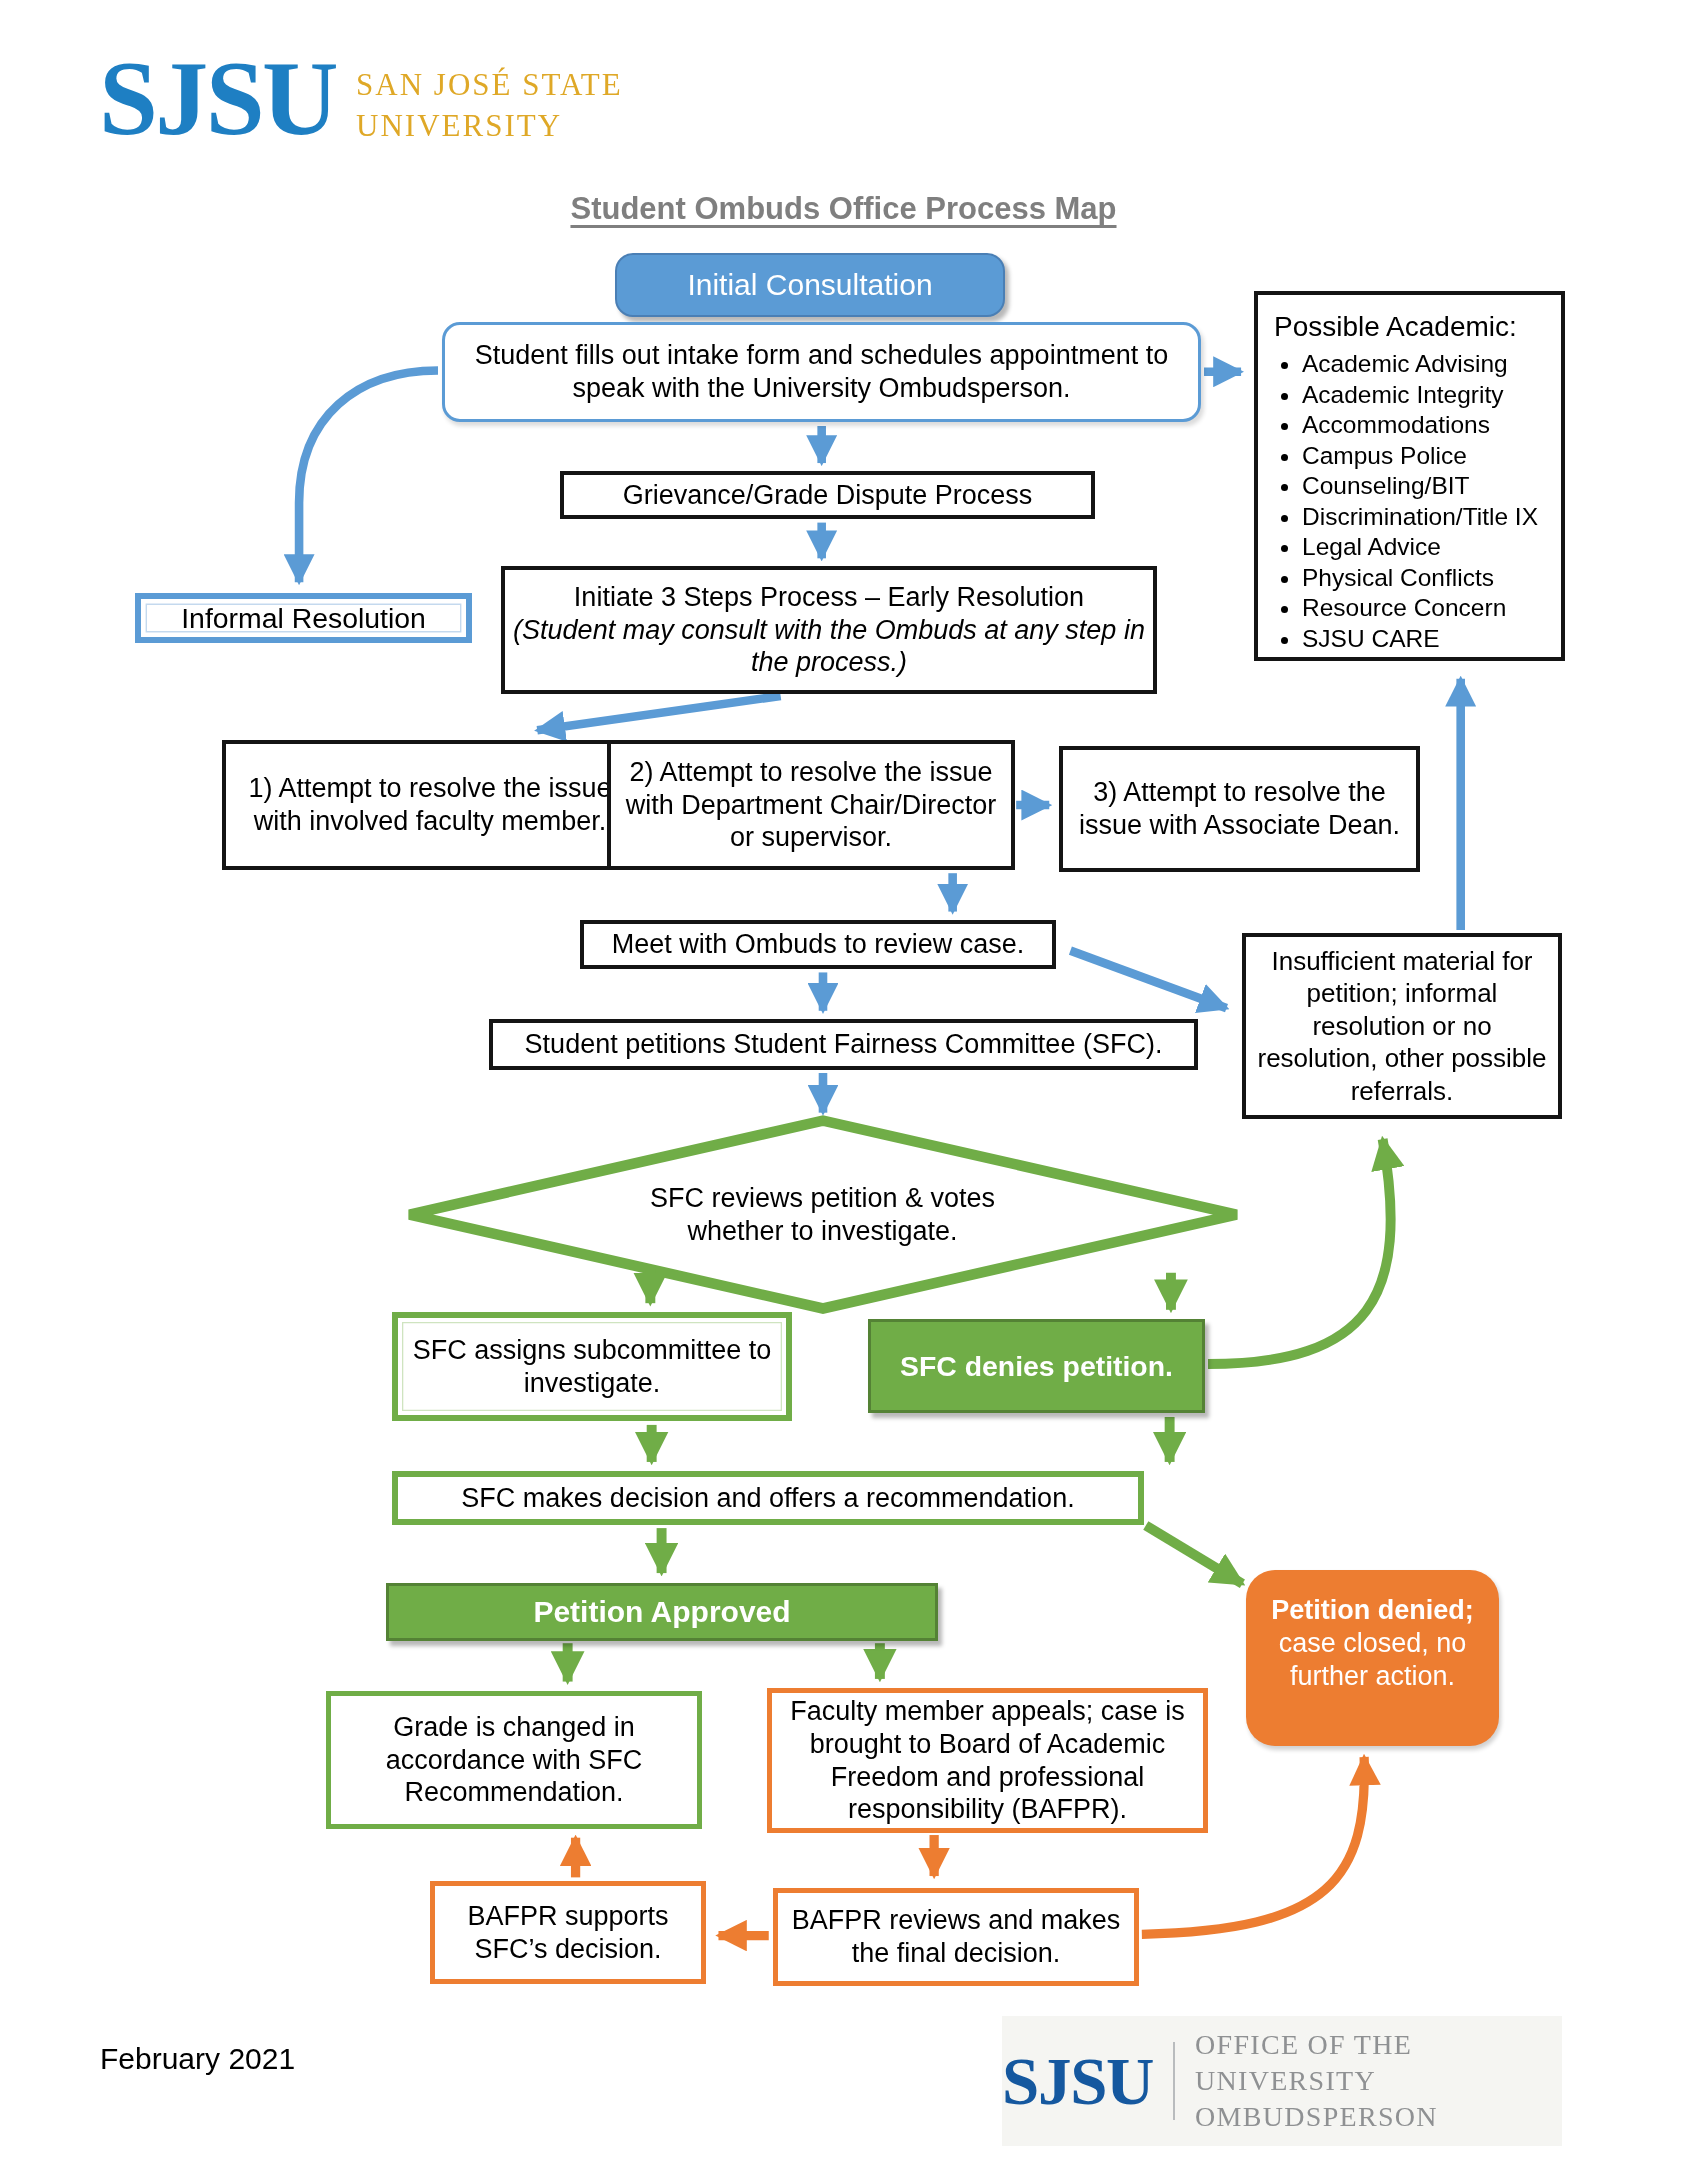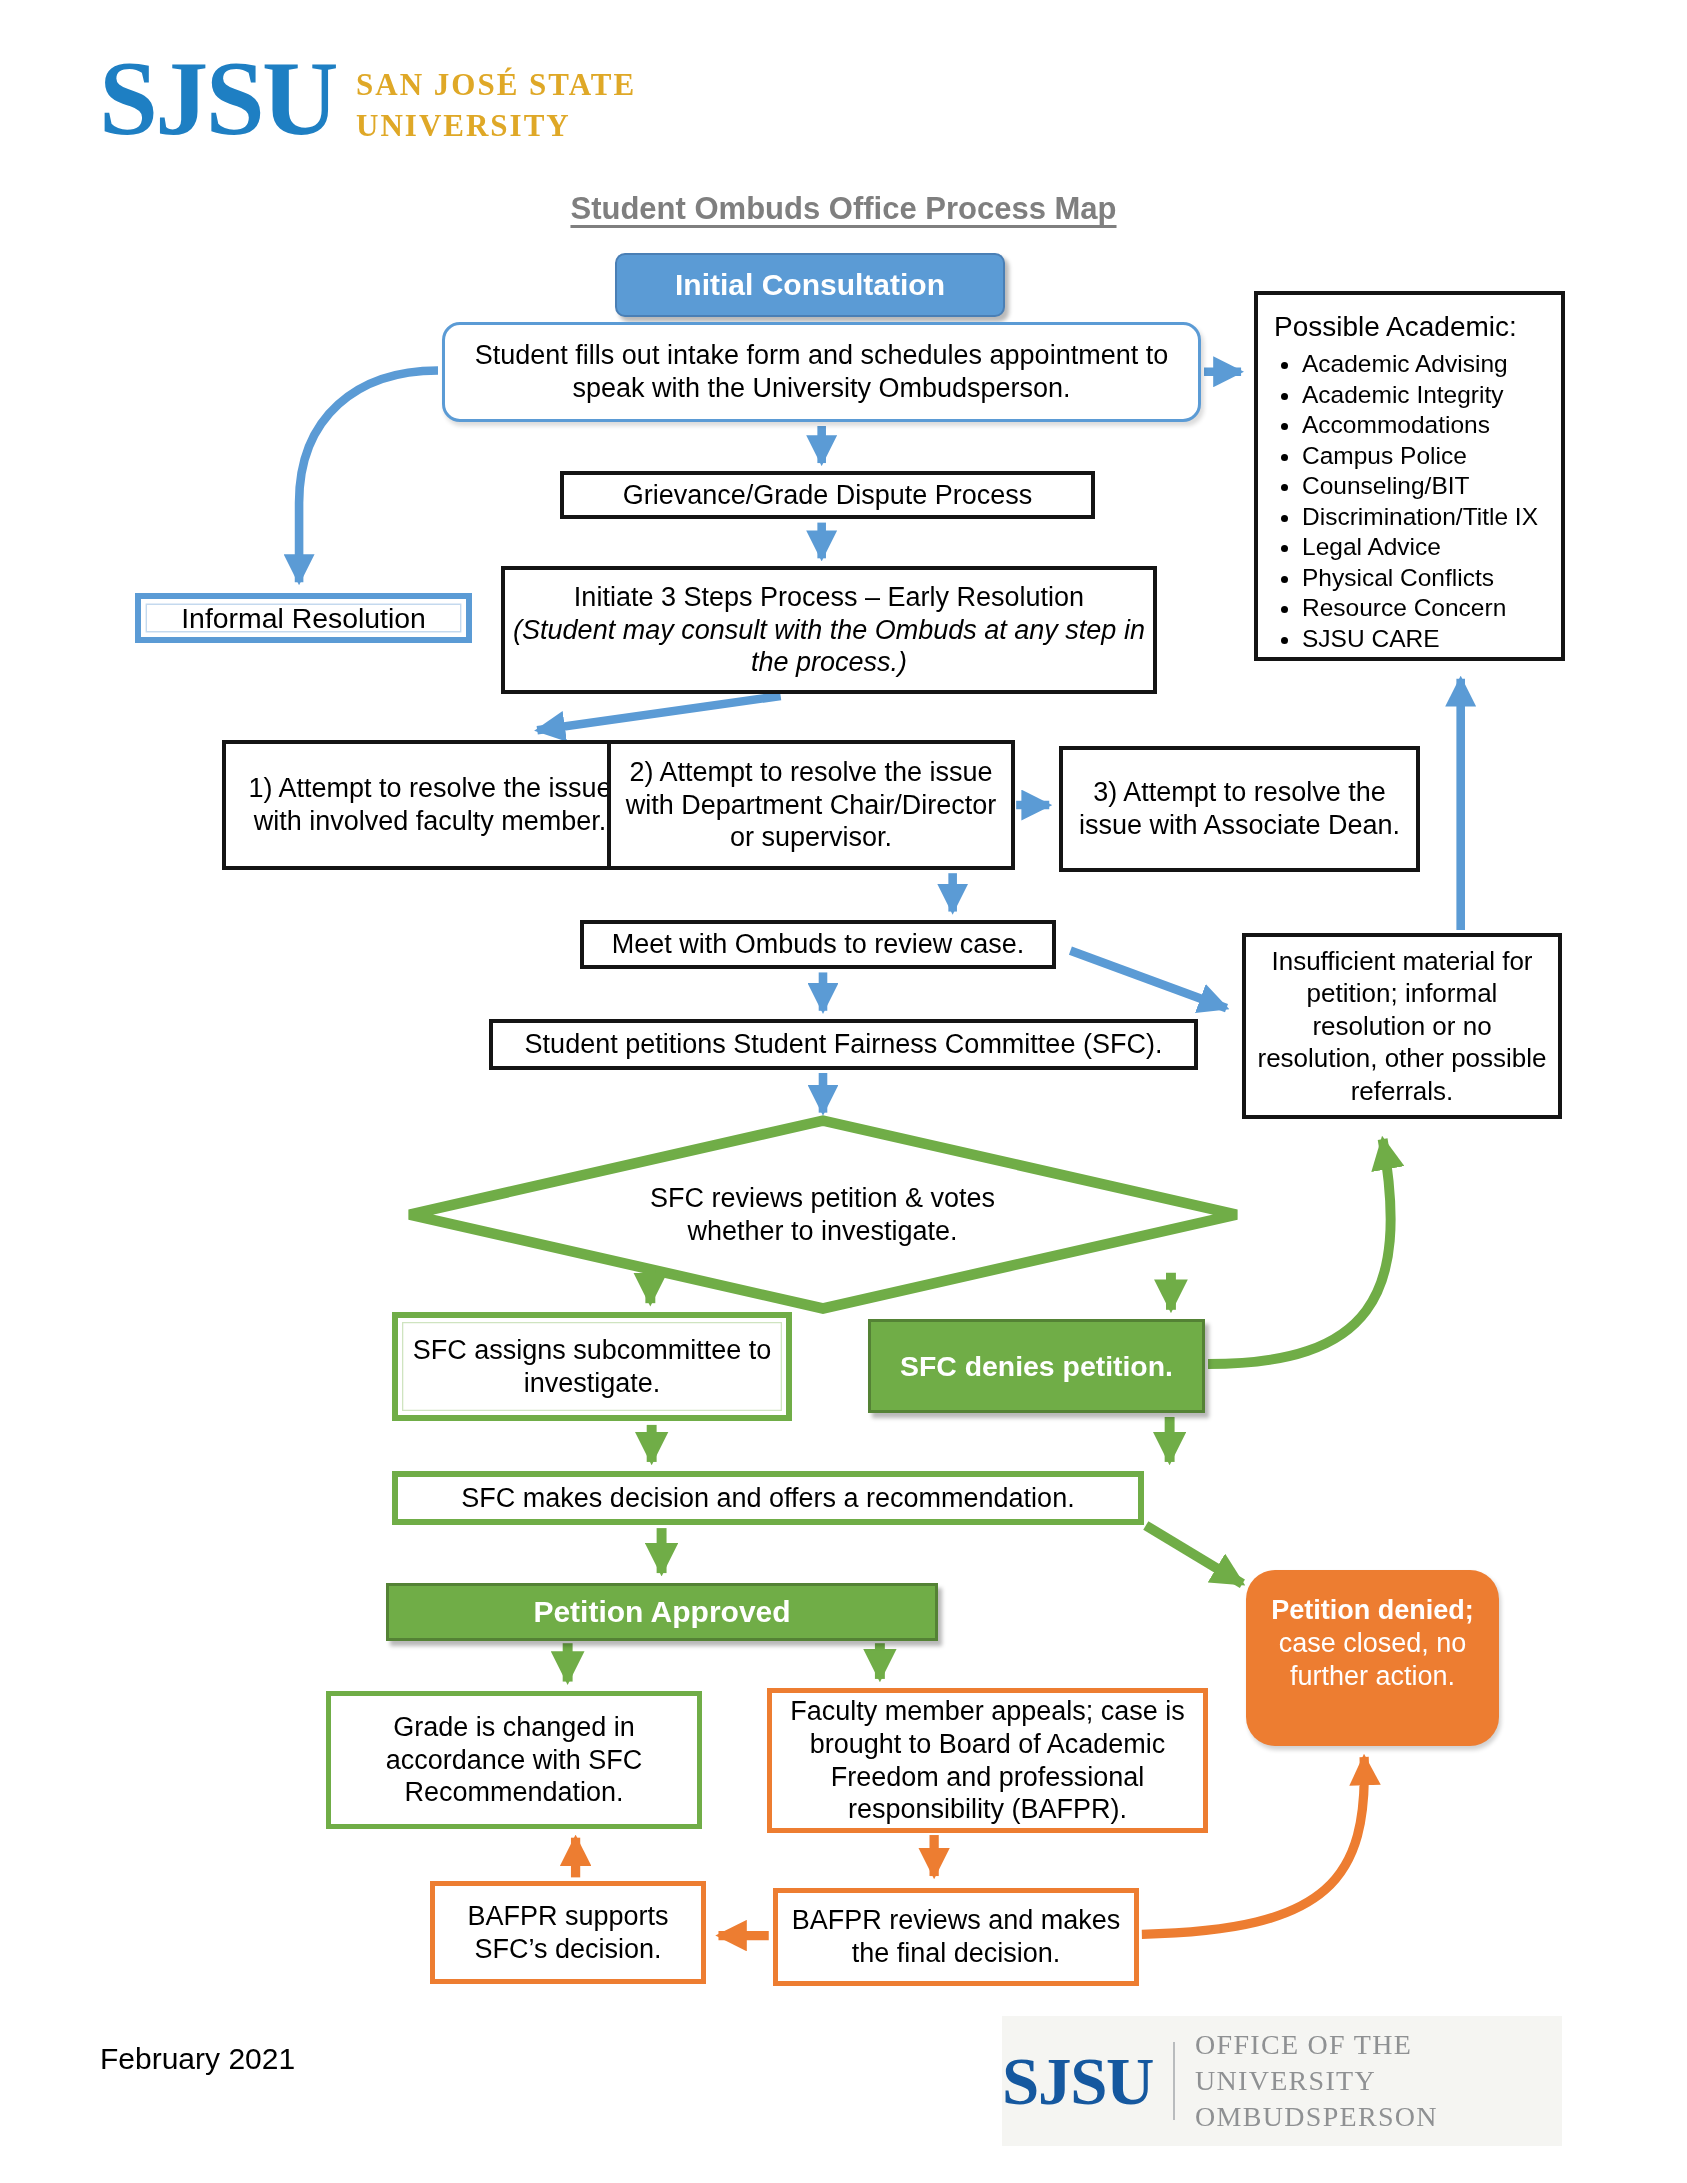--- a/index.html
+++ b/index.html
@@ -9,28 +9,28 @@
   .box{position:absolute;z-index:2;background:#fff;display:flex;flex-direction:column;
        align-items:center;justify-content:center;text-align:center;
        font-size:27px;line-height:1.22;box-sizing:border-box;}
   .bblack{border:4px solid #141414;}
   .bblack7{border:4.6px solid #141414;}
   
   #header-logo{position:absolute;left:99px;top:56px;display:flex;align-items:flex-start;z-index:2;}
   #header-logo .sjsu-big{font-family:"Liberation Serif",serif;font-weight:bold;font-size:106px;
        line-height:0.82;color:#1E7FC3;letter-spacing:-2.6px;}
   #header-logo .gold{margin-left:20px;padding-top:9.3px;font-family:"Liberation Serif",serif;
-       font-weight:bold;font-size:31px;letter-spacing:2px;color:#DFA827;line-height:1.32;}
+       font-weight:normal;font-size:31px;letter-spacing:2px;color:#DFA827;line-height:1.32;}
   
   #page-title{position:absolute;left:0;top:191px;width:1687px;text-align:center;z-index:2;
        font-size:31px;font-weight:bold;color:#7F7F7F;text-decoration:underline;
        text-decoration-thickness:2.6px;text-underline-offset:6px;}
   
   #initial-consult{left:615px;top:253px;width:390px;height:64px;background:#5B9BD5;
-       border:2px solid #4a7fb5;border-radius:10px;color:#fff;font-weight:bold;font-size:30px;
+       border:2px solid #4a7fb5;border-radius:18px;color:#fff;font-weight:normal;font-size:30px;
        box-shadow:4px 4.6px 4px rgba(0,0,0,0.28);}
   #intake{left:442px;top:322px;width:759px;height:100px;border:3.3px solid #5B9BD5;
        border-radius:18px;box-shadow:2.6px 4px 4.6px rgba(0,0,0,0.14);padding:0 9.3px;}
   #referrals{left:1254px;top:291px;width:311px;height:370px;border:4px solid #141414;
        align-items:flex-start;justify-content:flex-start;text-align:left;padding:14.6px 5.3px 0 16px;}
   #referrals .rtitle{font-size:28px;}
   #referrals ul{margin:5.3px 0 0 0;padding-left:28px;}
   #referrals li{font-size:24.5px;line-height:1.245;}
   #grievance{left:560px;top:471px;width:535px;height:48px;}
   #initiate{left:501px;top:566px;width:656px;height:128px;padding:0 4px;}

